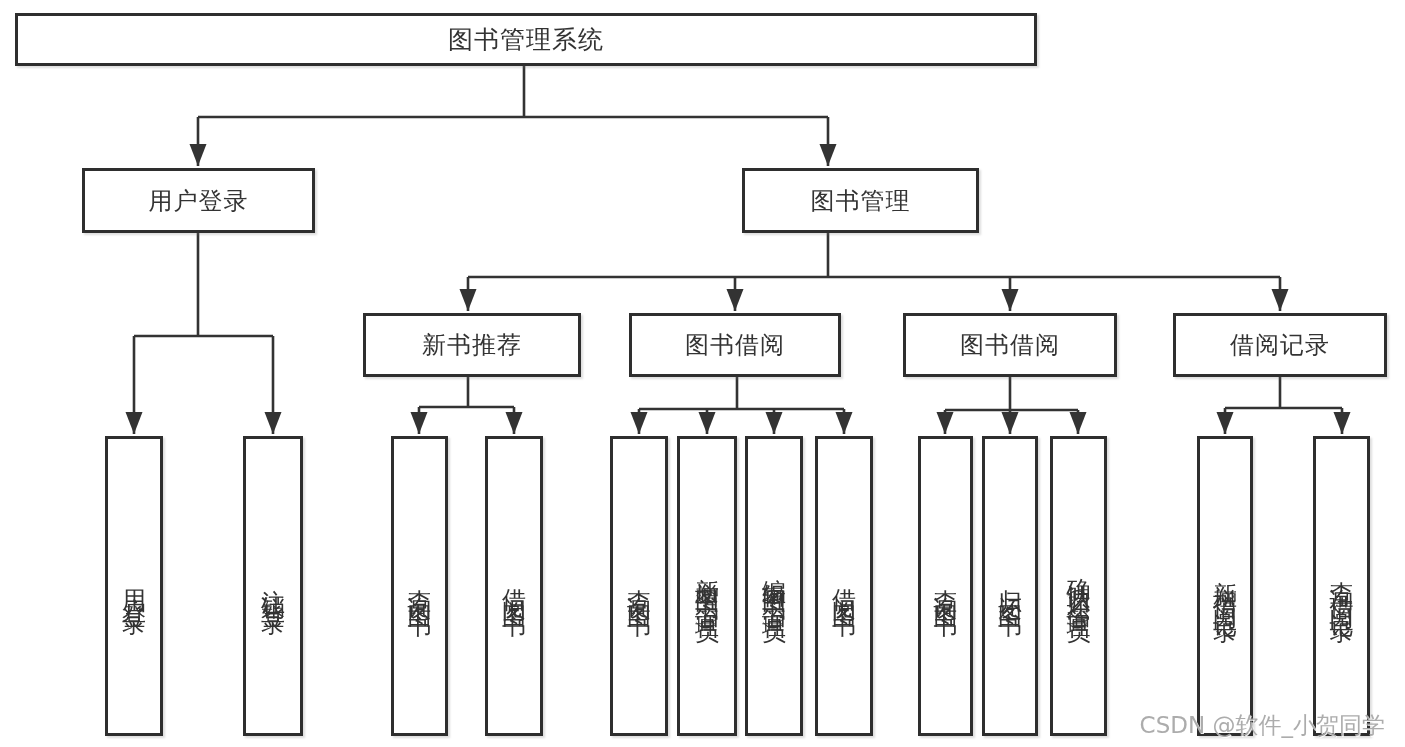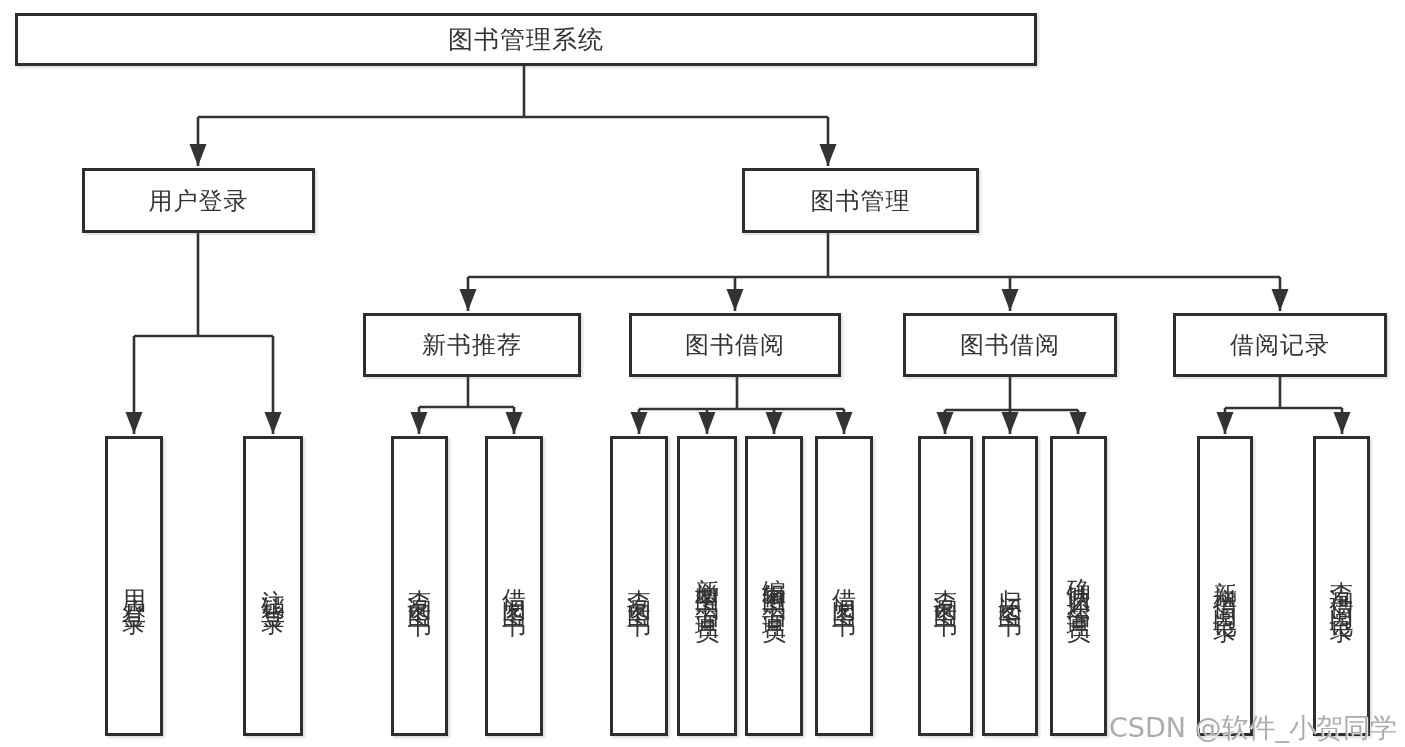--- a/index.html
+++ b/index.html
@@ -46,23 +46,23 @@
   #f6{left:677px;width:60px;}
   #f7{left:745px;width:58px;}
   #f8{left:815px;width:58px;}
   #f9{left:918px;width:55px;}
   #f10{left:982px;width:56px;}
   #f11{left:1050px;width:57px;}
   #f12{left:1197px;width:56px;}
   #f13{left:1313px;width:57px;}
   #watermark{
     position:absolute;
-    right:8px;top:710px;
+    right:20px;top:710px;
     z-index:3;
-    font-size:27px;
+    font-size:23px;
     color:rgba(168,168,168,0.95);
     text-shadow:1px 1px 0 rgba(255,255,255,0.9);
     white-space:nowrap;
   }
 </style>
 </head>
 <body>
 
 <div id="stage">
 

